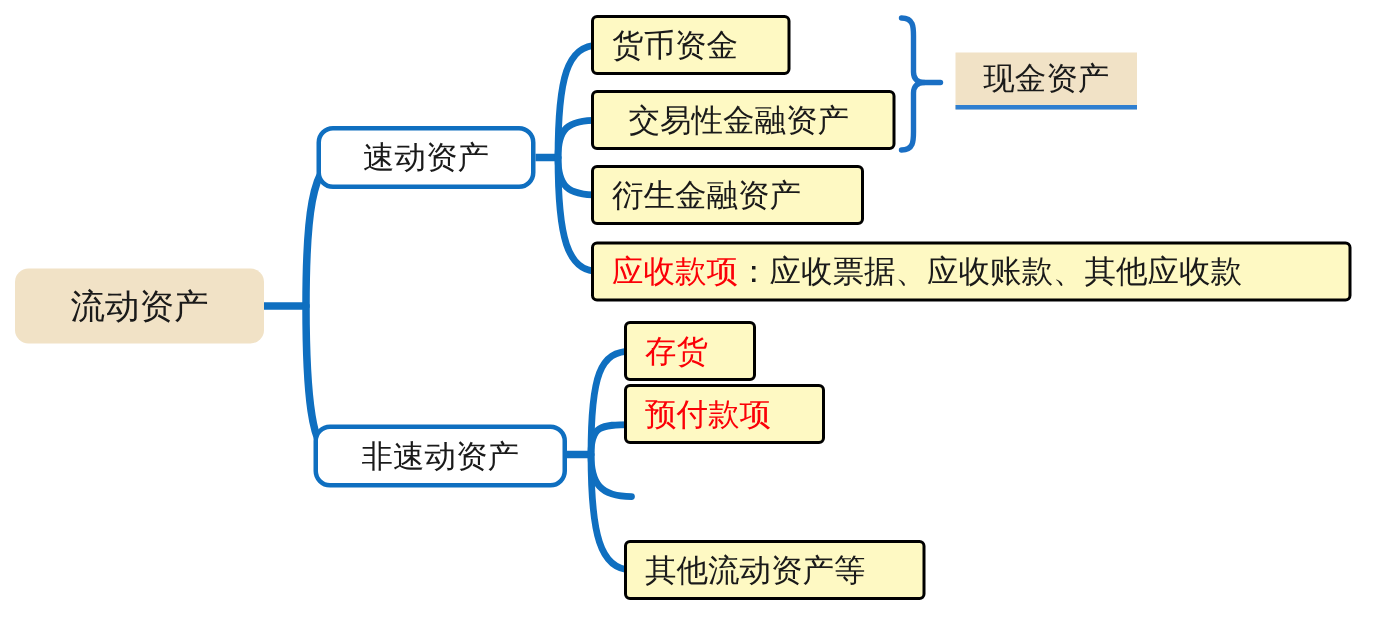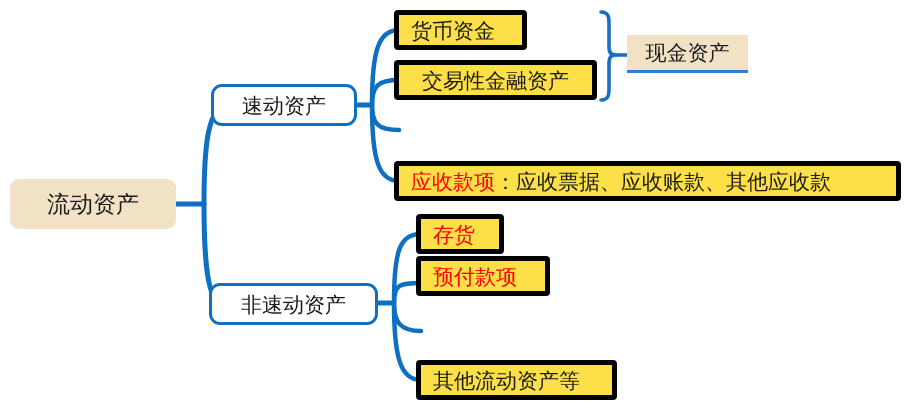--- a/index.html
+++ b/index.html
@@ -44,22 +44,22 @@
   .node-branch {
     background: #ffffff;
     border: 3px solid #0f6fc0;
     border-radius: 11px;
     color: #1a1a1a;
     font-size: 21px;
     padding: 0 10px;
   }
   
   .node-leaf {
-    background: #fde047;
-    border: 5px solid #000000;
+    background: #fef9c3;
+    border: 2px solid #000000;
     border-radius: 4px;
     color: #1a1a1a;
     font-size: 21px;
     padding: 0 12px;
     justify-content: flex-start;
   }
   .node-leaf.accent-red {
     color: #fb0007;
   }
   .leaf-text-red {
@@ -68,20 +68,21 @@
   .leaf-text-dark {
     color: #1a1a1a;
   }
   
   .node-callout {
     background: #f1e2c6;
     border-bottom: 3px solid #2f7fd0;
     color: #1a1a1a;
     font-size: 21px;
     padding: 0 10px;
+    margin-left: 10px;
   }
 </style>
 </head>
 <body>
 
 <div id="canvas">
 
   <svg id="wires" viewBox="0 0 920 411" xmlns="http://www.w3.org/2000/svg">
 
     <path d="M176,204 L205,204" stroke="#0f6fc0" stroke-width="5" fill="none" stroke-linecap="butt"></path>
@@ -113,20 +114,21 @@
   <div class="node node-root" style="left:10px; top:179px; width:166px; height:50px;">流动资产</div>
 
   <div class="node node-branch" style="left:211px; top:84px; width:146px; height:42px;">速动资产</div>
 
   <div class="node node-branch" style="left:209px; top:283px; width:169px; height:42px;">非速动资产</div>
 
   <div class="node node-leaf" style="left:394px; top:10px; width:133px; height:40px;">货币资金</div>
 
   <div class="node node-leaf" style="left:394px; top:60px; width:203px; height:40px;padding-left:23px;">交易性金融资产</div>
 
+  <div class="node node-leaf" style="left:394px; top:110px; width:182px; height:40px;">衍生金融资产</div>
 
   <div class="node node-leaf" style="left:394px; top:161px; width:507px; height:40px;">
     <span class="leaf-text-red">应收款项</span>
     <span class="leaf-text-dark">：应收票据、应收账款、其他应收款</span>
   </div>
 
   <div class="node node-leaf accent-red" style="left:416px; top:214px; width:88px; height:40px;">存货</div>
 
   <div class="node node-leaf accent-red" style="left:416px; top:256px; width:134px; height:40px;">预付款项</div>
 

